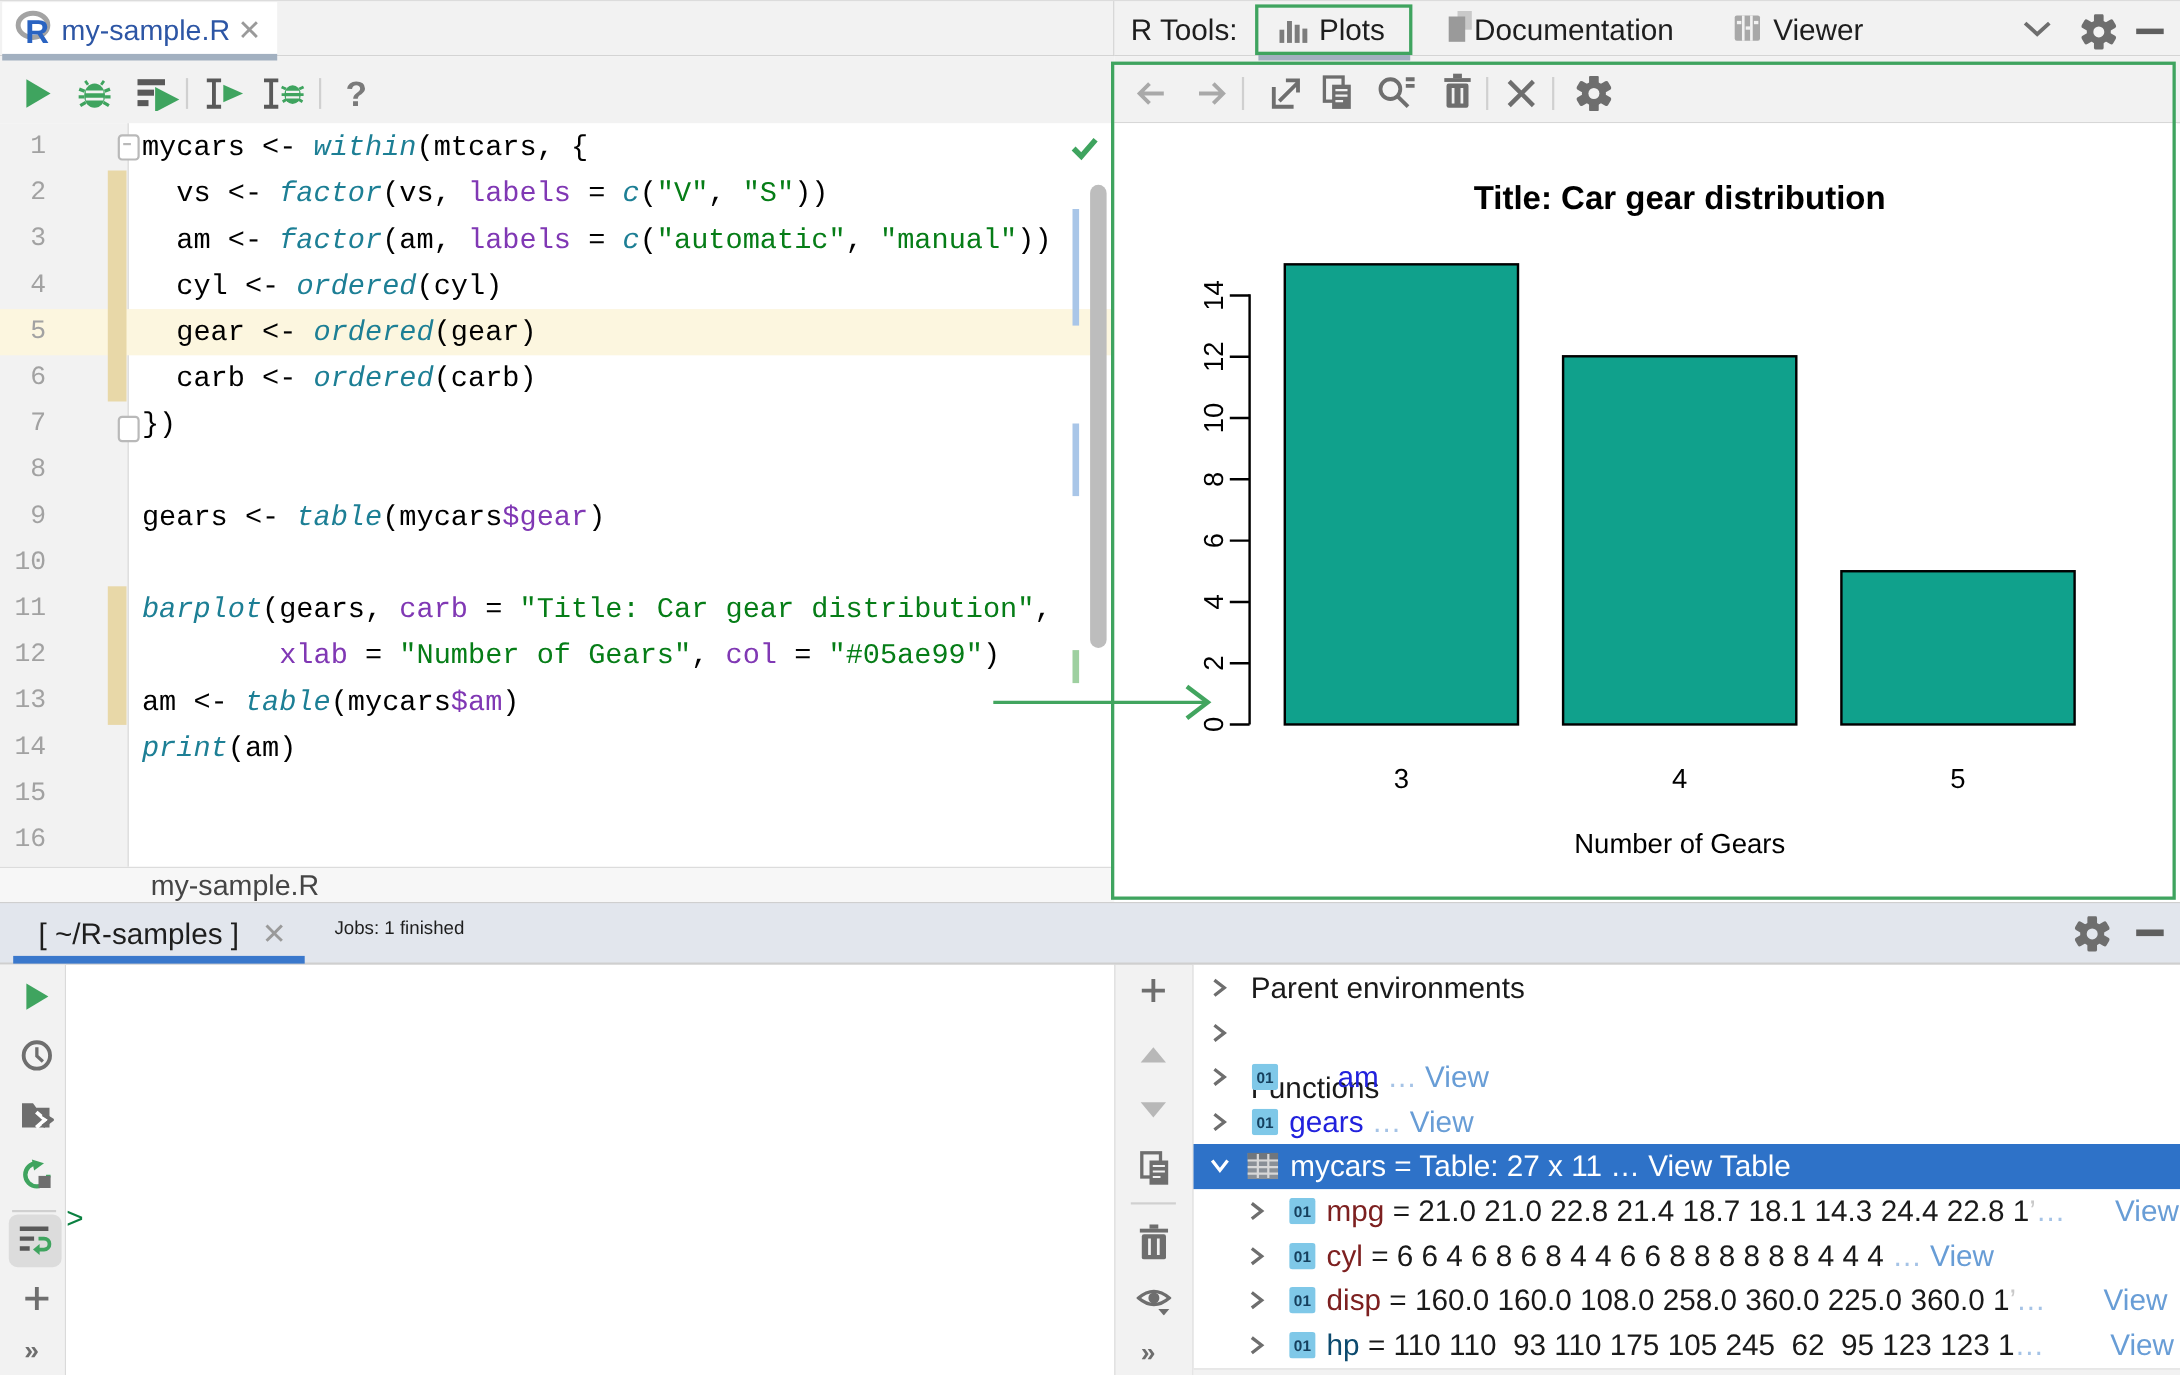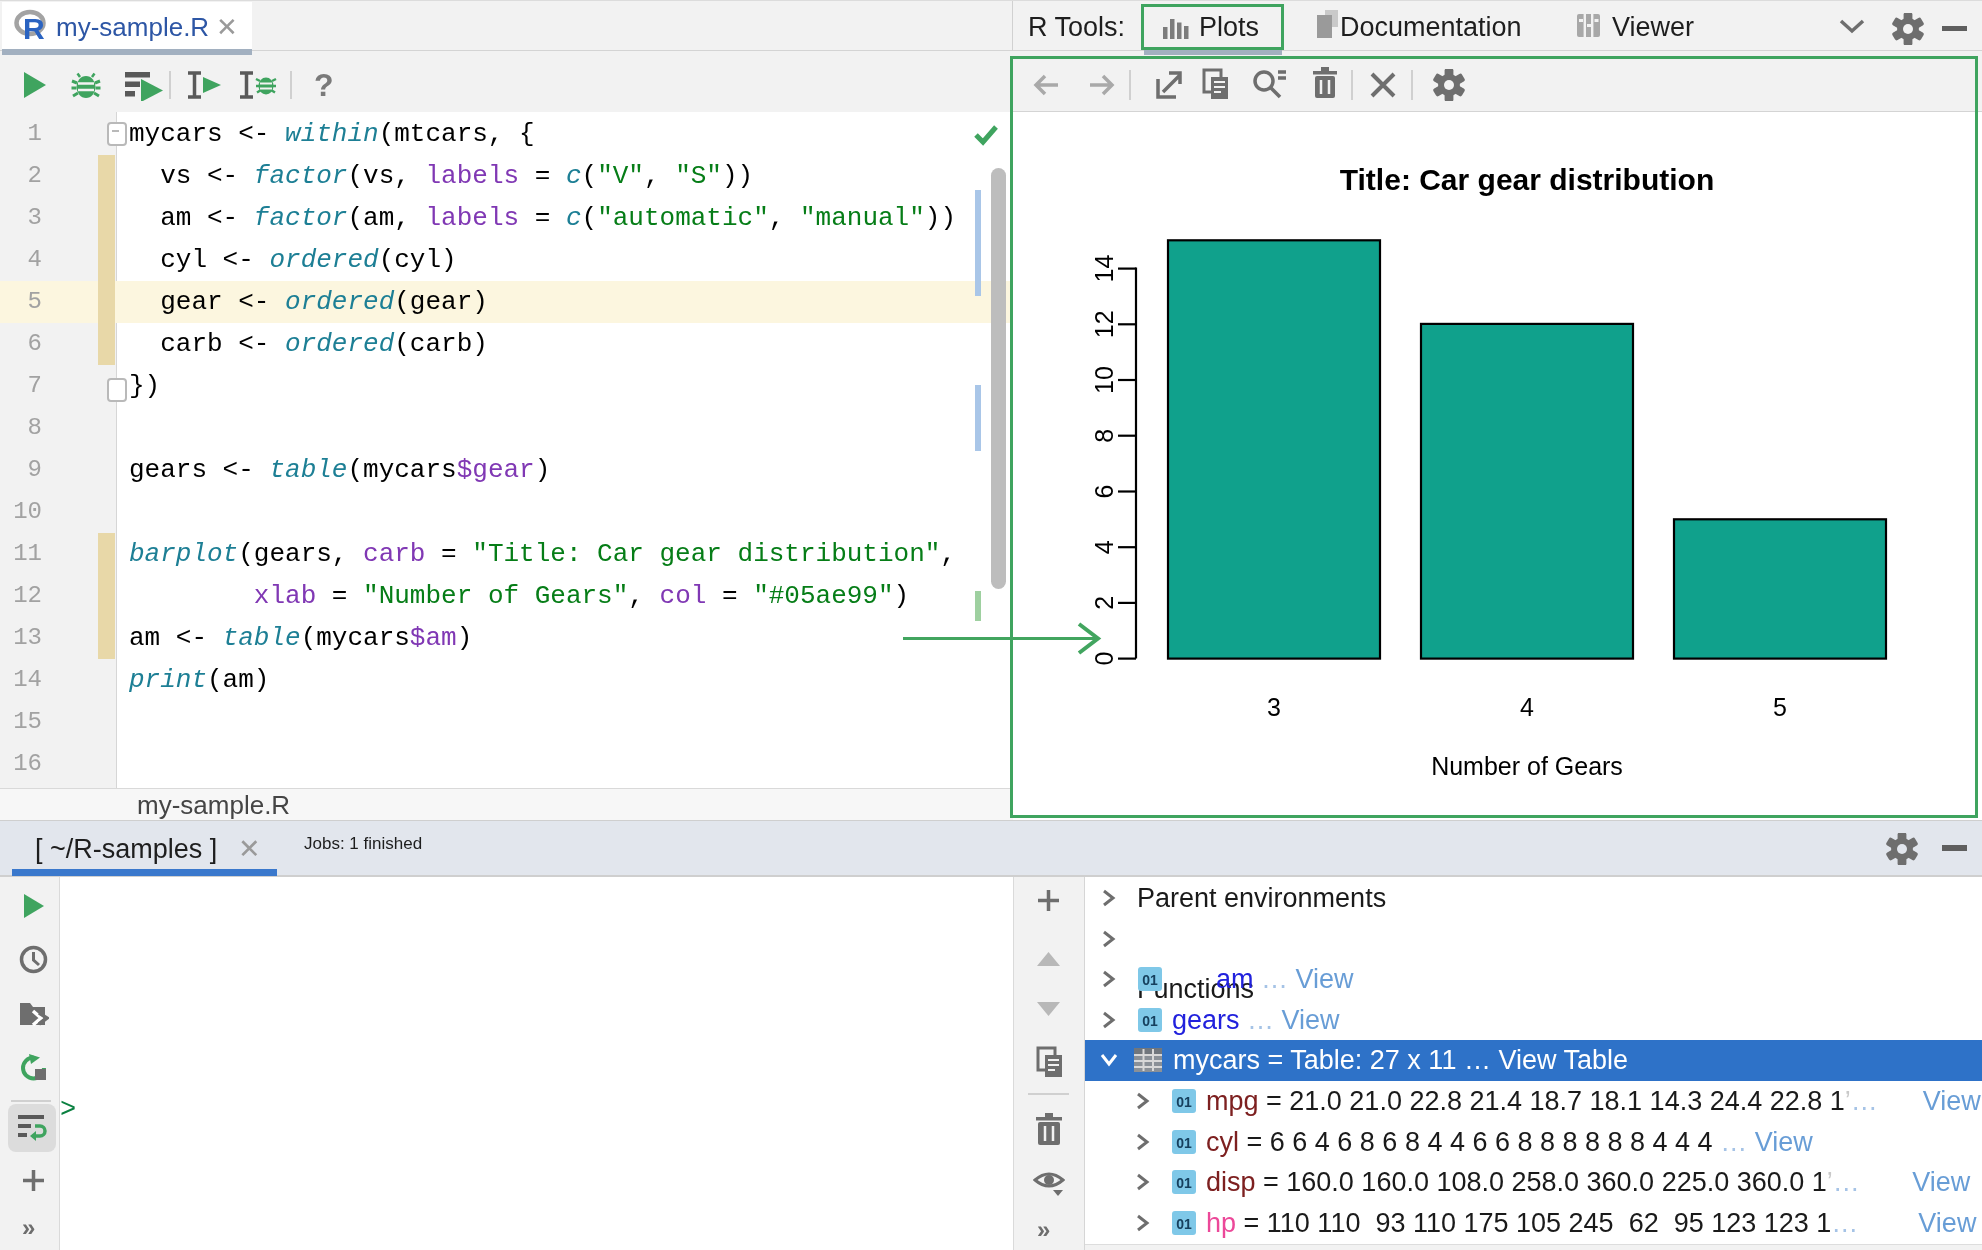--- a/index.html
+++ b/index.html
@@ -400,16 +400,16 @@
         <text x="12" y="17.5" font-size="14" font-weight="bold" text-anchor="middle" fill="#16405e" font-family="Liberation Sans">01</text>
       </svg>
       <div class="trow" style="top:1162px;left:1206px;width:776px"><span style="color:#7d2020">disp</span> = 160.0 160.0 108.0 258.0 360.0 225.0 360.0 1<span style="color:#c9c9c9">’</span><span style="color:#a5c3e6">…</span>       <span style="color:#689dd6">View</span></div>
       <svg class="a" style="left:1136px;top:1214px" width="14" height="18" viewBox="0 0 14 18">
         <path d="M2 2 L11 9 L2 16" stroke="#6e6e6e" stroke-width="3" fill="none"></path>
       </svg>
       <svg class="a" style="left:1172px;top:1211px" width="24" height="24" viewBox="0 0 24 24">
         <rect x="0" y="0" width="24" height="24" rx="3" fill="#7fc8e8"></rect>
         <text x="12" y="17.5" font-size="14" font-weight="bold" text-anchor="middle" fill="#16405e" font-family="Liberation Sans">01</text>
       </svg>
-      <div class="trow" style="top:1203px;left:1206px;width:776px"><span style="color:#ec4899">hp</span> = 110 110  93 110 175 105 245  62  95 123 123 1<span style="color:#a5c3e6">…</span>        <span style="color:#689dd6">View</span></div>
+      <div class="trow" style="top:1203px;left:1206px;width:776px"><span style="color:#0c4a6e">hp</span> = 110 110  93 110 175 105 245  62  95 123 123 1<span style="color:#a5c3e6">…</span>        <span style="color:#689dd6">View</span></div>
       <div class="a" style="left:1085px;top:1244px;width:897px;height:6px;background:#f2f2f2;border-top:1px solid #ddd"></div>
     </div>
 </div>
 
 </body></html>

